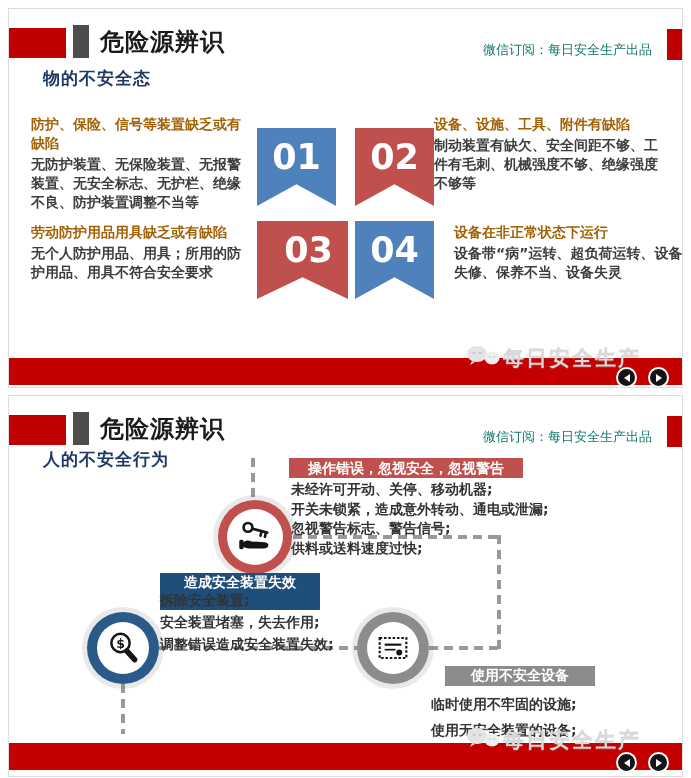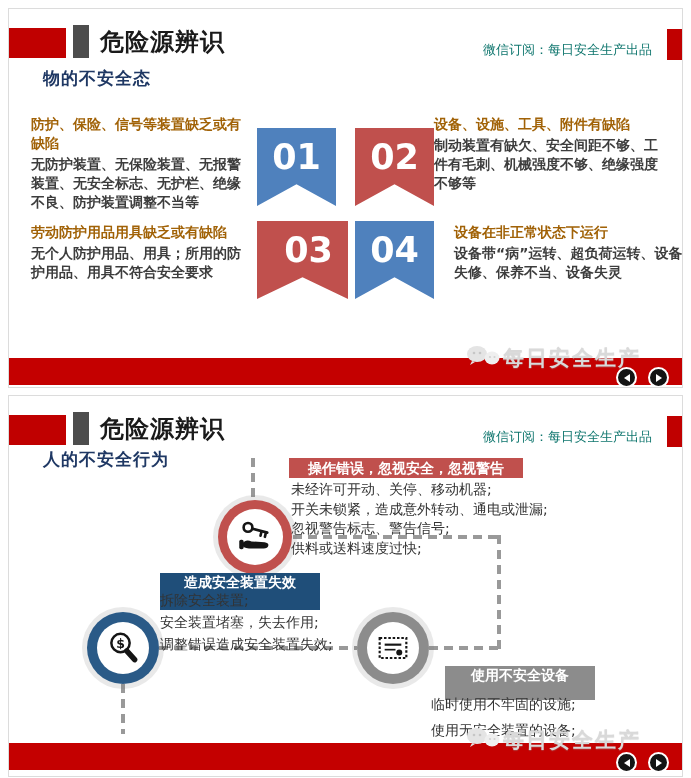--- a/index.html
+++ b/index.html
@@ -53,23 +53,23 @@
   .circle-inner{background:#fff;border-radius:50%;display:flex;align-items:center;justify-content:center;}
   .c-red{left:209px;top:104px;width:74px;height:74px;background:#c0504d;}
   .c-red .circle-inner{width:56px;height:56px;}
   .c-blue{left:78px;top:216px;width:72px;height:72px;background:#2a5a87;}
   .c-gray{left:348px;top:216px;width:72px;height:72px;background:#8c8c8c;}
   .c-blue .circle-inner,.c-gray .circle-inner{width:52px;height:52px;}
 
   .flabel{position:absolute;color:#fff;font-size:14px;font-weight:bold;text-align:center;z-index:2;}
   .label-red{left:280px;top:62px;width:234px;height:20px;line-height:20px;background:#c0504d;}
   .label-blue{left:151px;top:177px;width:160px;height:37px;line-height:19px;background:#1f4e79;}
-  .label-gray{left:436px;top:270px;width:150px;height:34px;line-height:19px;background:#8c8c8c;}
-
-  .node-body{position:absolute;font-size:14px;font-weight:400;color:#333;white-space:pre-line;z-index:2;}
+  .label-gray{left:436px;top:270px;width:150px;height:20px;line-height:19px;background:#8c8c8c;}
+
+  .node-body{position:absolute;font-size:14px;font-weight:700;color:#333;white-space:pre-line;z-index:2;}
   .body-red{left:282px;top:84px;width:280px;line-height:19.5px;}
   .body-blue{left:151px;top:193px;width:210px;line-height:22px;}
   .body-gray{left:422px;top:295px;width:190px;line-height:26px;}
 
   
   .footer-bar{position:absolute;left:0;width:100%;height:27px;background:#c40000;}
   #slide1 .footer-bar{top:349px;}
   #slide2 .footer-bar{top:347px;}
   .watermark{position:absolute;display:flex;align-items:center;gap:3px;z-index:3;}
   #slide1 .watermark{right:41px;top:335px;}

